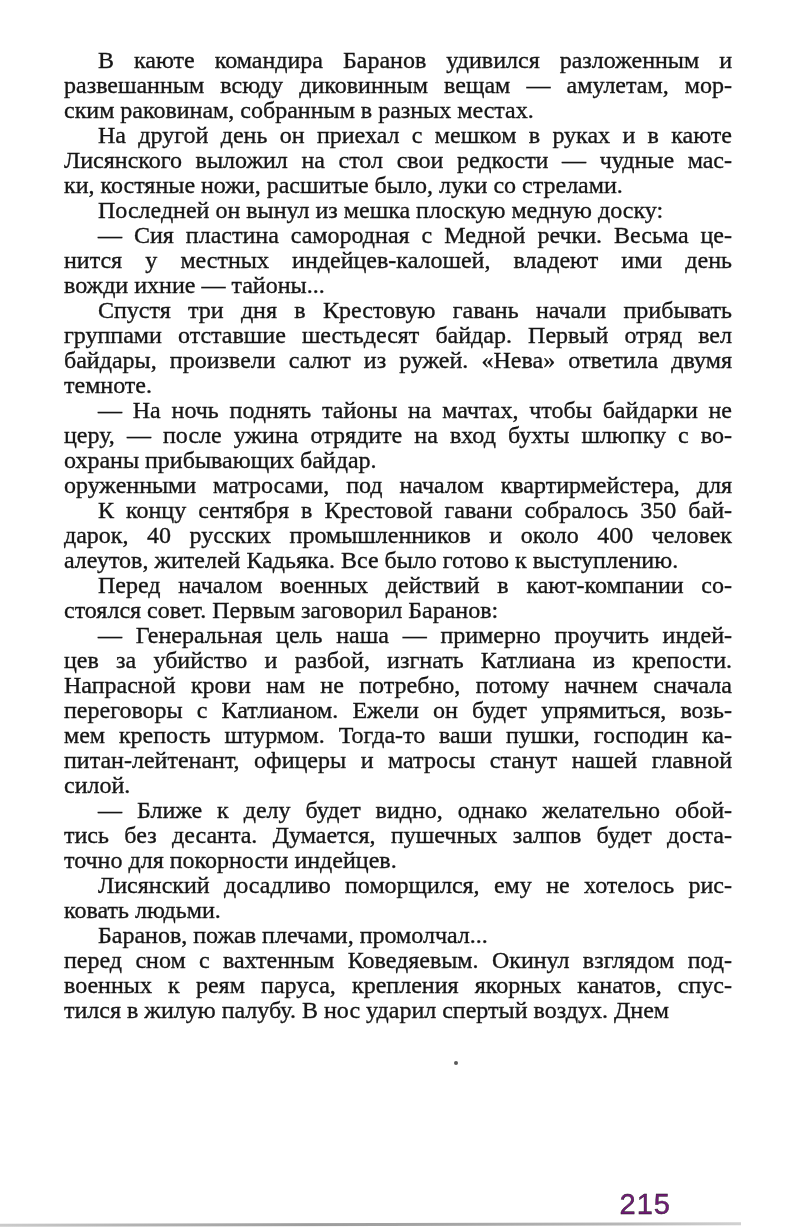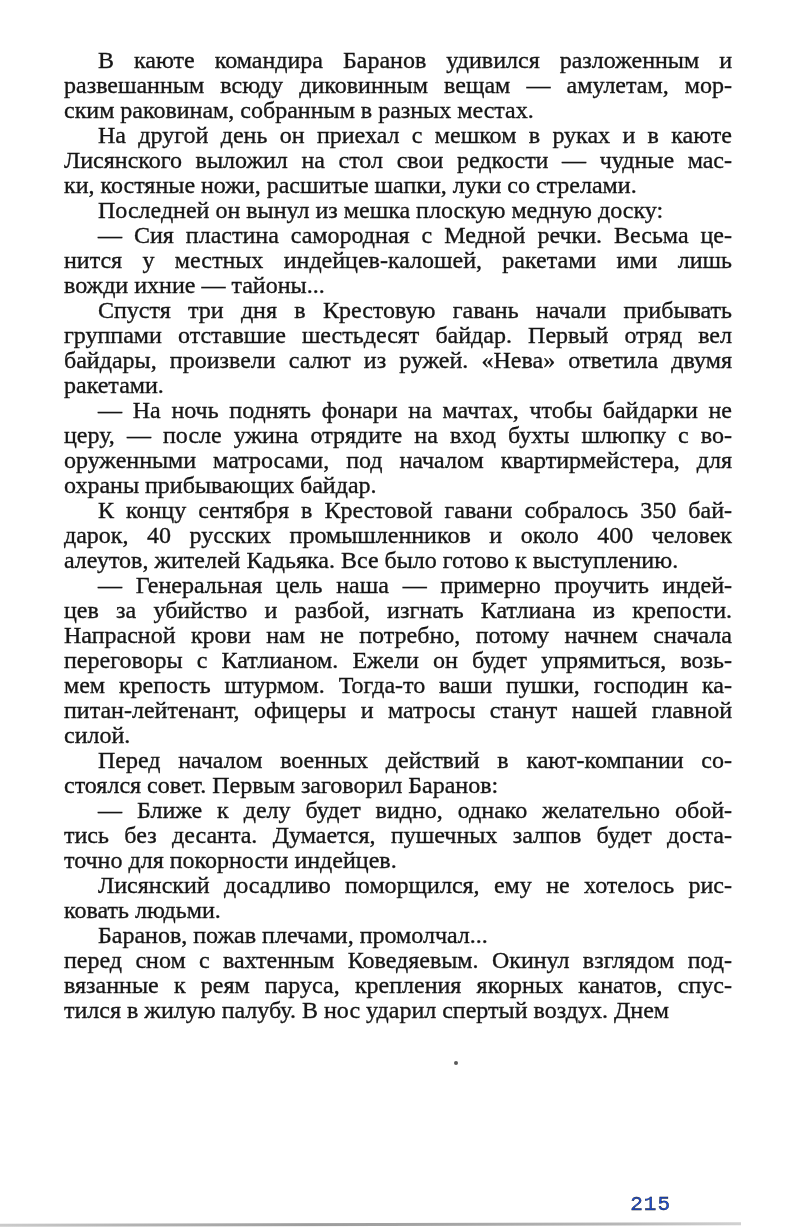--- a/index.html
+++ b/index.html
@@ -32,25 +32,25 @@
     white-space: normal;
     height: 25px;
     overflow: visible;
   }
   .line.first { text-indent: 34px; }
   .line.last  { text-align-last: left; }
   .page-number {
     position: absolute;
     top: 1192px;
     right: 70px;
-    font-family: Liberation Mono, monospace;
-    font-size: 21px;
+    font-family: Liberation Sans, sans-serif;
+    font-size: 29px;
     line-height: 25px;
     letter-spacing: 1px;
-    color: #1d4ed8;
+    color: #701a75;
     -webkit-text-stroke: 0.4px #161616;
   }
   .scan-line {
     position: absolute;
     left: -4px;
     right: -4px;
     top: 1223px;
     height: 3px;
     background: linear-gradient(90deg,
       #cccccc 0%, #b3b3b3 18%, #9c9c9c 42%,
@@ -71,75 +71,75 @@
 <div class="page">
   <main class="text-block" id="text-block">
       <div class="para">
         <div class="line first">В каюте командира Баранов удивился разложенным и</div>
         <div class="line">развешанным всюду диковинным вещам — амулетам, мор-</div>
         <div class="line last">ским раковинам, собранным в разных местах.</div>
       </div>
       <div class="para">
         <div class="line first">На другой день он приехал с мешком в руках и в каюте</div>
         <div class="line">Лисянского выложил на стол свои редкости — чудные мас-</div>
-        <div class="line last">ки, костяные ножи, расшитые шапки, луки со стрелами.</div>
+        <div class="line last">ки, костяные ножи, расшитые было, луки со стрелами.</div>
       </div>
       <div class="para">
         <div class="line first last">Последней он вынул из мешка плоскую медную доску:</div>
       </div>
       <div class="para">
         <div class="line first">— Сия пластина самородная с Медной речки. Весьма це-</div>
-        <div class="line">нится у местных индейцев-калошей, ракетами ими лишь</div>
+        <div class="line">нится у местных индейцев-калошей, владеют ими день</div>
         <div class="line last">вожди ихние — тайоны...</div>
       </div>
       <div class="para">
         <div class="line first">Спустя три дня в Крестовую гавань начали прибывать</div>
         <div class="line">группами отставшие шестьдесят байдар. Первый отряд вел</div>
         <div class="line">байдары, произвели салют из ружей. «Нева» ответила двумя</div>
-        <div class="line last">ракетами.</div>
+        <div class="line last">темноте.</div>
       </div>
       <div class="para">
-        <div class="line first">— На ночь поднять фонари на мачтах, чтобы байдарки не</div>
+        <div class="line first">— На ночь поднять тайоны на мачтах, чтобы байдарки не</div>
         <div class="line">церу, — после ужина отрядите на вход бухты шлюпку с во-</div>
+        <div class="line last">охраны прибывающих байдар.</div>
         <div class="line">оруженными матросами, под началом квартирмейстера, для</div>
-        <div class="line last">охраны прибывающих байдар.</div>
       </div>
       <div class="para">
         <div class="line first">К концу сентября в Крестовой гавани собралось 350 бай-</div>
         <div class="line">дарок, 40 русских промышленников и около 400 человек</div>
         <div class="line last">алеутов, жителей Кадьяка. Все было готово к выступлению.</div>
+      </div>
+      <div class="para">
+        <div class="line first">Перед началом военных действий в кают-компании со-</div>
+        <div class="line last">стоялся совет. Первым заговорил Баранов:</div>
       </div>
       <div class="para">
         <div class="line first">— Генеральная цель наша — примерно проучить индей-</div>
         <div class="line">цев за убийство и разбой, изгнать Катлиана из крепости.</div>
         <div class="line">Напрасной крови нам не потребно, потому начнем сначала</div>
         <div class="line">переговоры с Катлианом. Ежели он будет упрямиться, возь-</div>
         <div class="line">мем крепость штурмом. Тогда-то ваши пушки, господин ка-</div>
         <div class="line">питан-лейтенант, офицеры и матросы станут нашей главной</div>
         <div class="line last">силой.</div>
-      </div>
-      <div class="para">
-        <div class="line first">Перед началом военных действий в кают-компании со-</div>
-        <div class="line last">стоялся совет. Первым заговорил Баранов:</div>
       </div>
       <div class="para">
         <div class="line first">— Ближе к делу будет видно, однако желательно обой-</div>
         <div class="line">тись без десанта. Думается, пушечных залпов будет доста-</div>
         <div class="line last">точно для покорности индейцев.</div>
       </div>
       <div class="para">
         <div class="line first">Лисянский досадливо поморщился, ему не хотелось рис-</div>
         <div class="line last">ковать людьми.</div>
       </div>
       <div class="para">
         <div class="line first last">Баранов, пожав плечами, промолчал...</div>
       </div>
       <div class="para">
         <div class="line">перед сном с вахтенным Коведяевым. Окинул взглядом под-</div>
-        <div class="line">вязанные к реям паруса, крепления якорных канатов, спус-</div>
+        <div class="line">военных к реям паруса, крепления якорных канатов, спус-</div>
         <div class="line last">тился в жилую палубу. В нос ударил спертый воздух. Днем</div>
       </div>
     </main>
 
   <div class="page-number">215</div>
 
   <div class="speck speck-1"></div>
   <div class="speck speck-2"></div>
 
   <div class="scan-line"></div>

